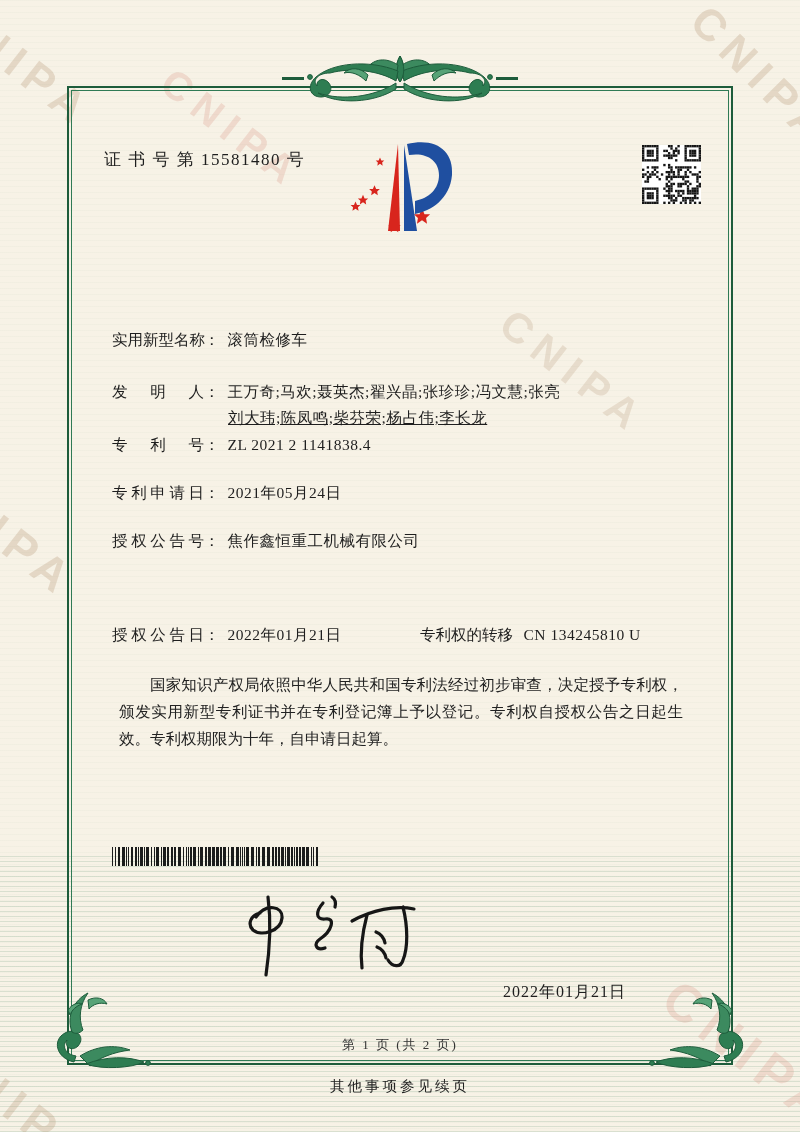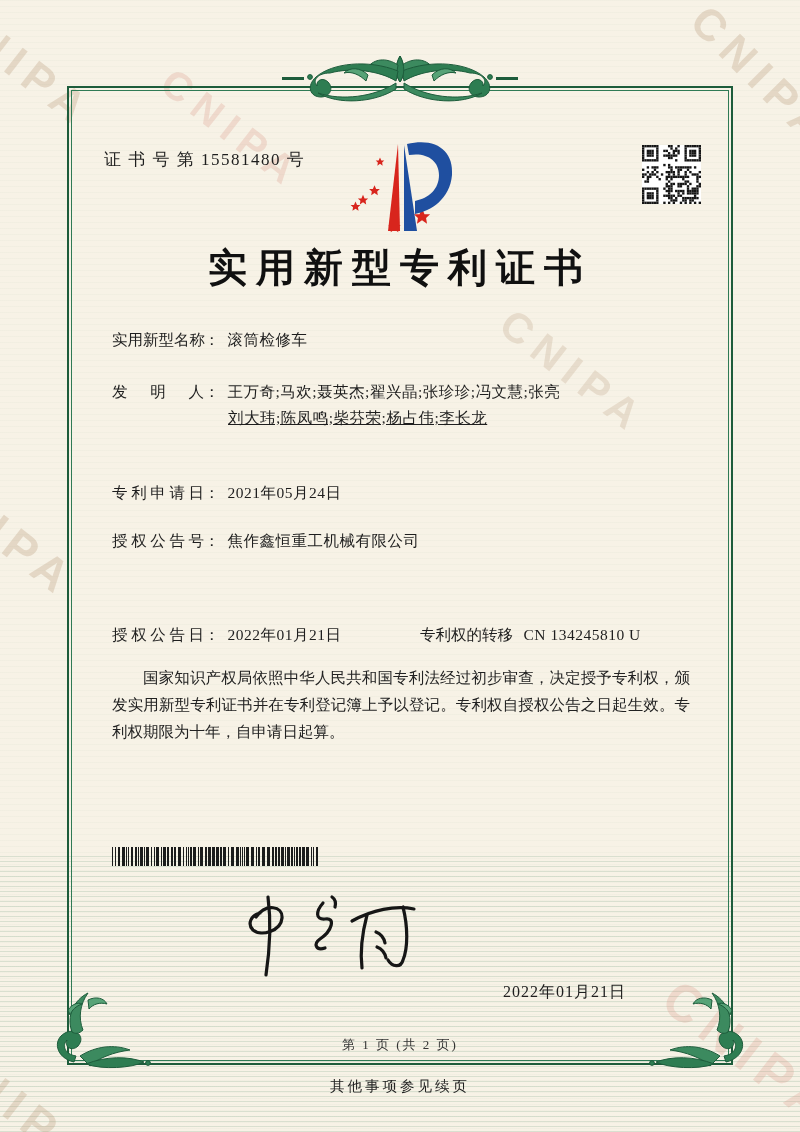--- a/index.html
+++ b/index.html
@@ -69,21 +69,21 @@
   .row.r1{top:330px;} .row.r2{top:382px;} .row.r3{top:435px;}
   .row.r4{top:483px;} .row.r5{top:531px;} .row.r6{top:579px;}
   .row.r7{top:625px;}
   .pair2{position:absolute;left:308px;top:0;}
   .pair2 .flabel{width:80px;}
   .paras{
     position:absolute;left:104px;top:656px;width:594px;
     font-size:15.5px;line-height:27px;text-align:justify;
     color:#222;
   }
-  .paras p{margin:8px;text-indent:2em;}
+  .paras p{margin:15px;text-indent:2em;}
   .barcode{
     position:absolute;left:112px;top:847px;width:206px;height:19px;
     display:flex;align-items:stretch;overflow:hidden;
   }
   .barcode span{display:block;height:100%;}
   .signer{
     position:absolute;left:114px;top:910px;
     font-family:"Liberation Sans","DejaVu Sans",sans-serif;
     font-size:16px;letter-spacing:4px;line-height:33px;color:#222;
   }
@@ -444,31 +444,33 @@
         <rect x="9" y="24" width="1" height="1" fill="#151515"></rect>
         <rect x="11" y="24" width="1" height="1" fill="#151515"></rect>
         <rect x="13" y="24" width="1" height="1" fill="#151515"></rect>
         <rect x="16" y="24" width="1" height="1" fill="#151515"></rect>
         <rect x="18" y="24" width="1" height="1" fill="#151515"></rect>
         <rect x="20" y="24" width="1" height="1" fill="#151515"></rect>
         <rect x="22" y="24" width="1" height="1" fill="#151515"></rect>
         <rect x="24" y="24" width="1" height="1" fill="#151515"></rect>
       </svg>
 
-    <div class="title">实用新型专利证书</div>
 
     <div class="row r1">
       <span class="flabel">实用新型名称</span><span class="colon">：</span><span class="val">滚筒检修车</span>
     </div>
 
     <div class="row r2">
       <span class="flabel">发明人</span><span class="colon">：</span><span class="val">王万奇;马欢;聂英杰;翟兴晶;张珍珍;冯文慧;张亮</span>
       <span class="val2">刘大玮;陈凤鸣;柴芬荣;杨占伟;李长龙</span>
     </div>
 
+    <div class="row r3">
+      <span class="flabel">专利号</span><span class="colon">：</span><span class="val">ZL 2021 2 1141838.4</span>
+    </div>
 
     <div class="row r4">
       <span class="flabel">专利申请日</span><span class="colon">：</span><span class="val">2021年05月24日</span>
     </div>
 
     <div class="row r5">
       <span class="flabel">授权公告号</span><span class="colon">：</span><span class="val">焦作鑫恒重工机械有限公司</span>
     </div>
 
 

